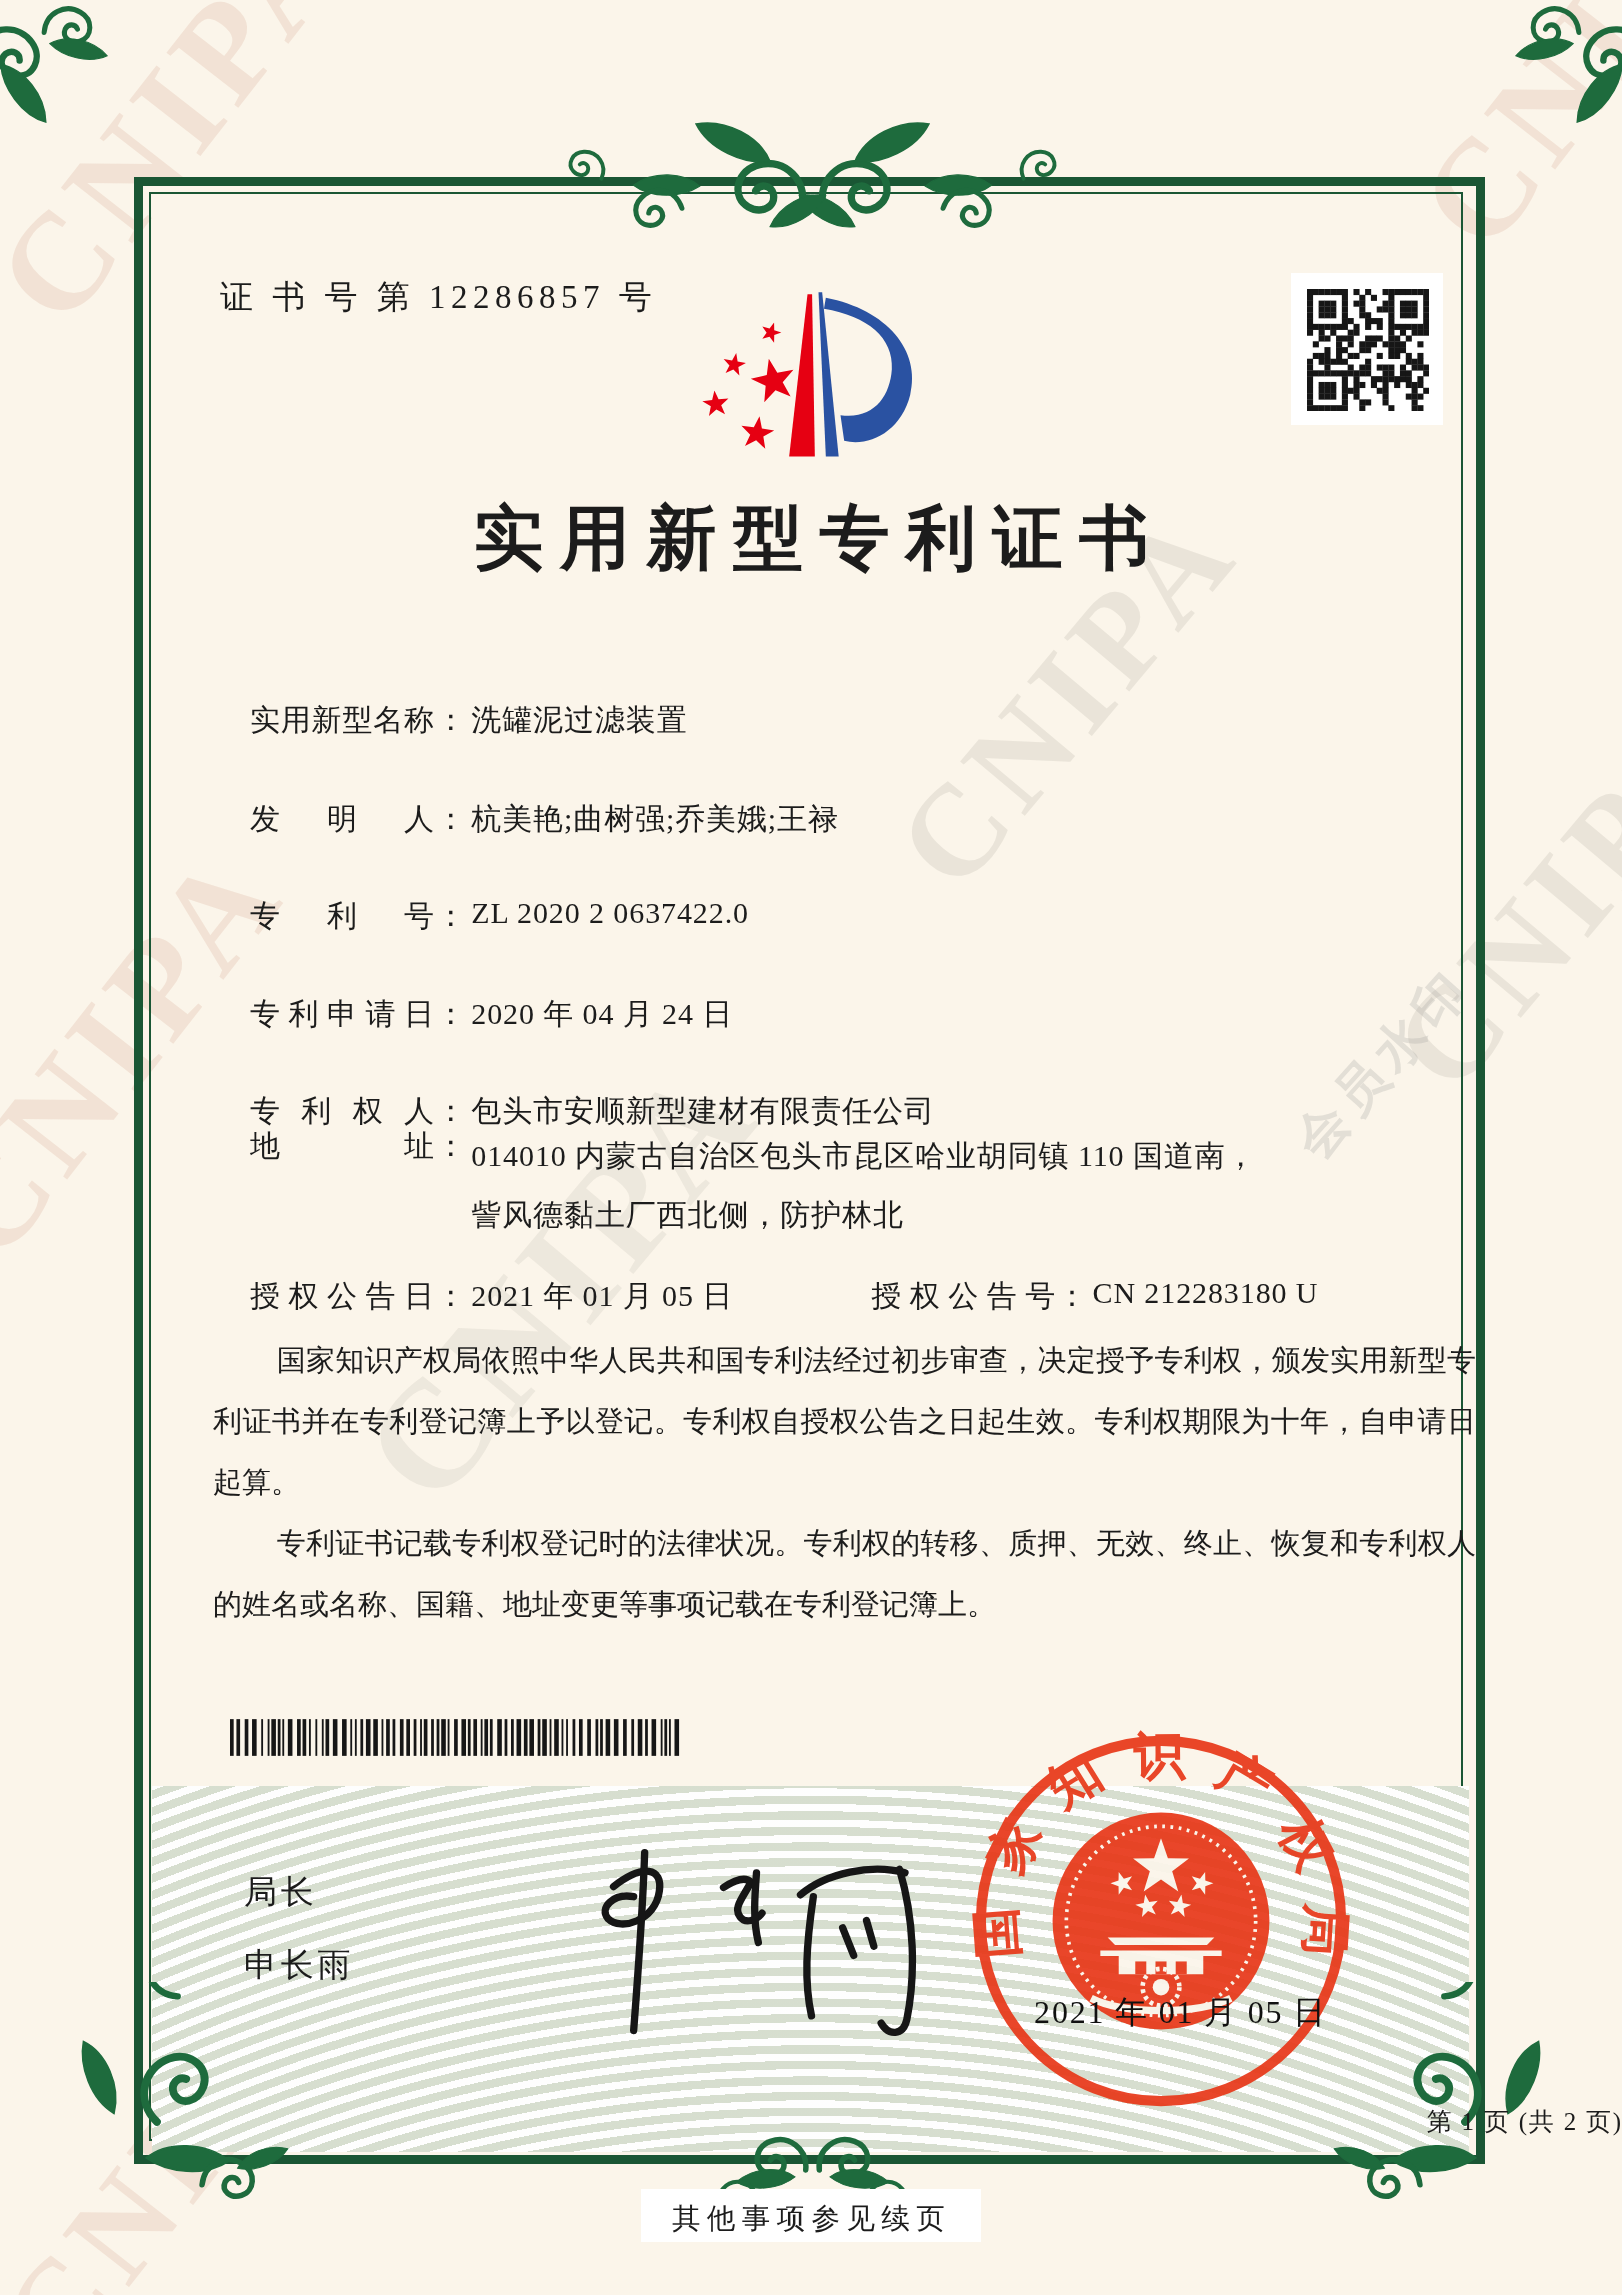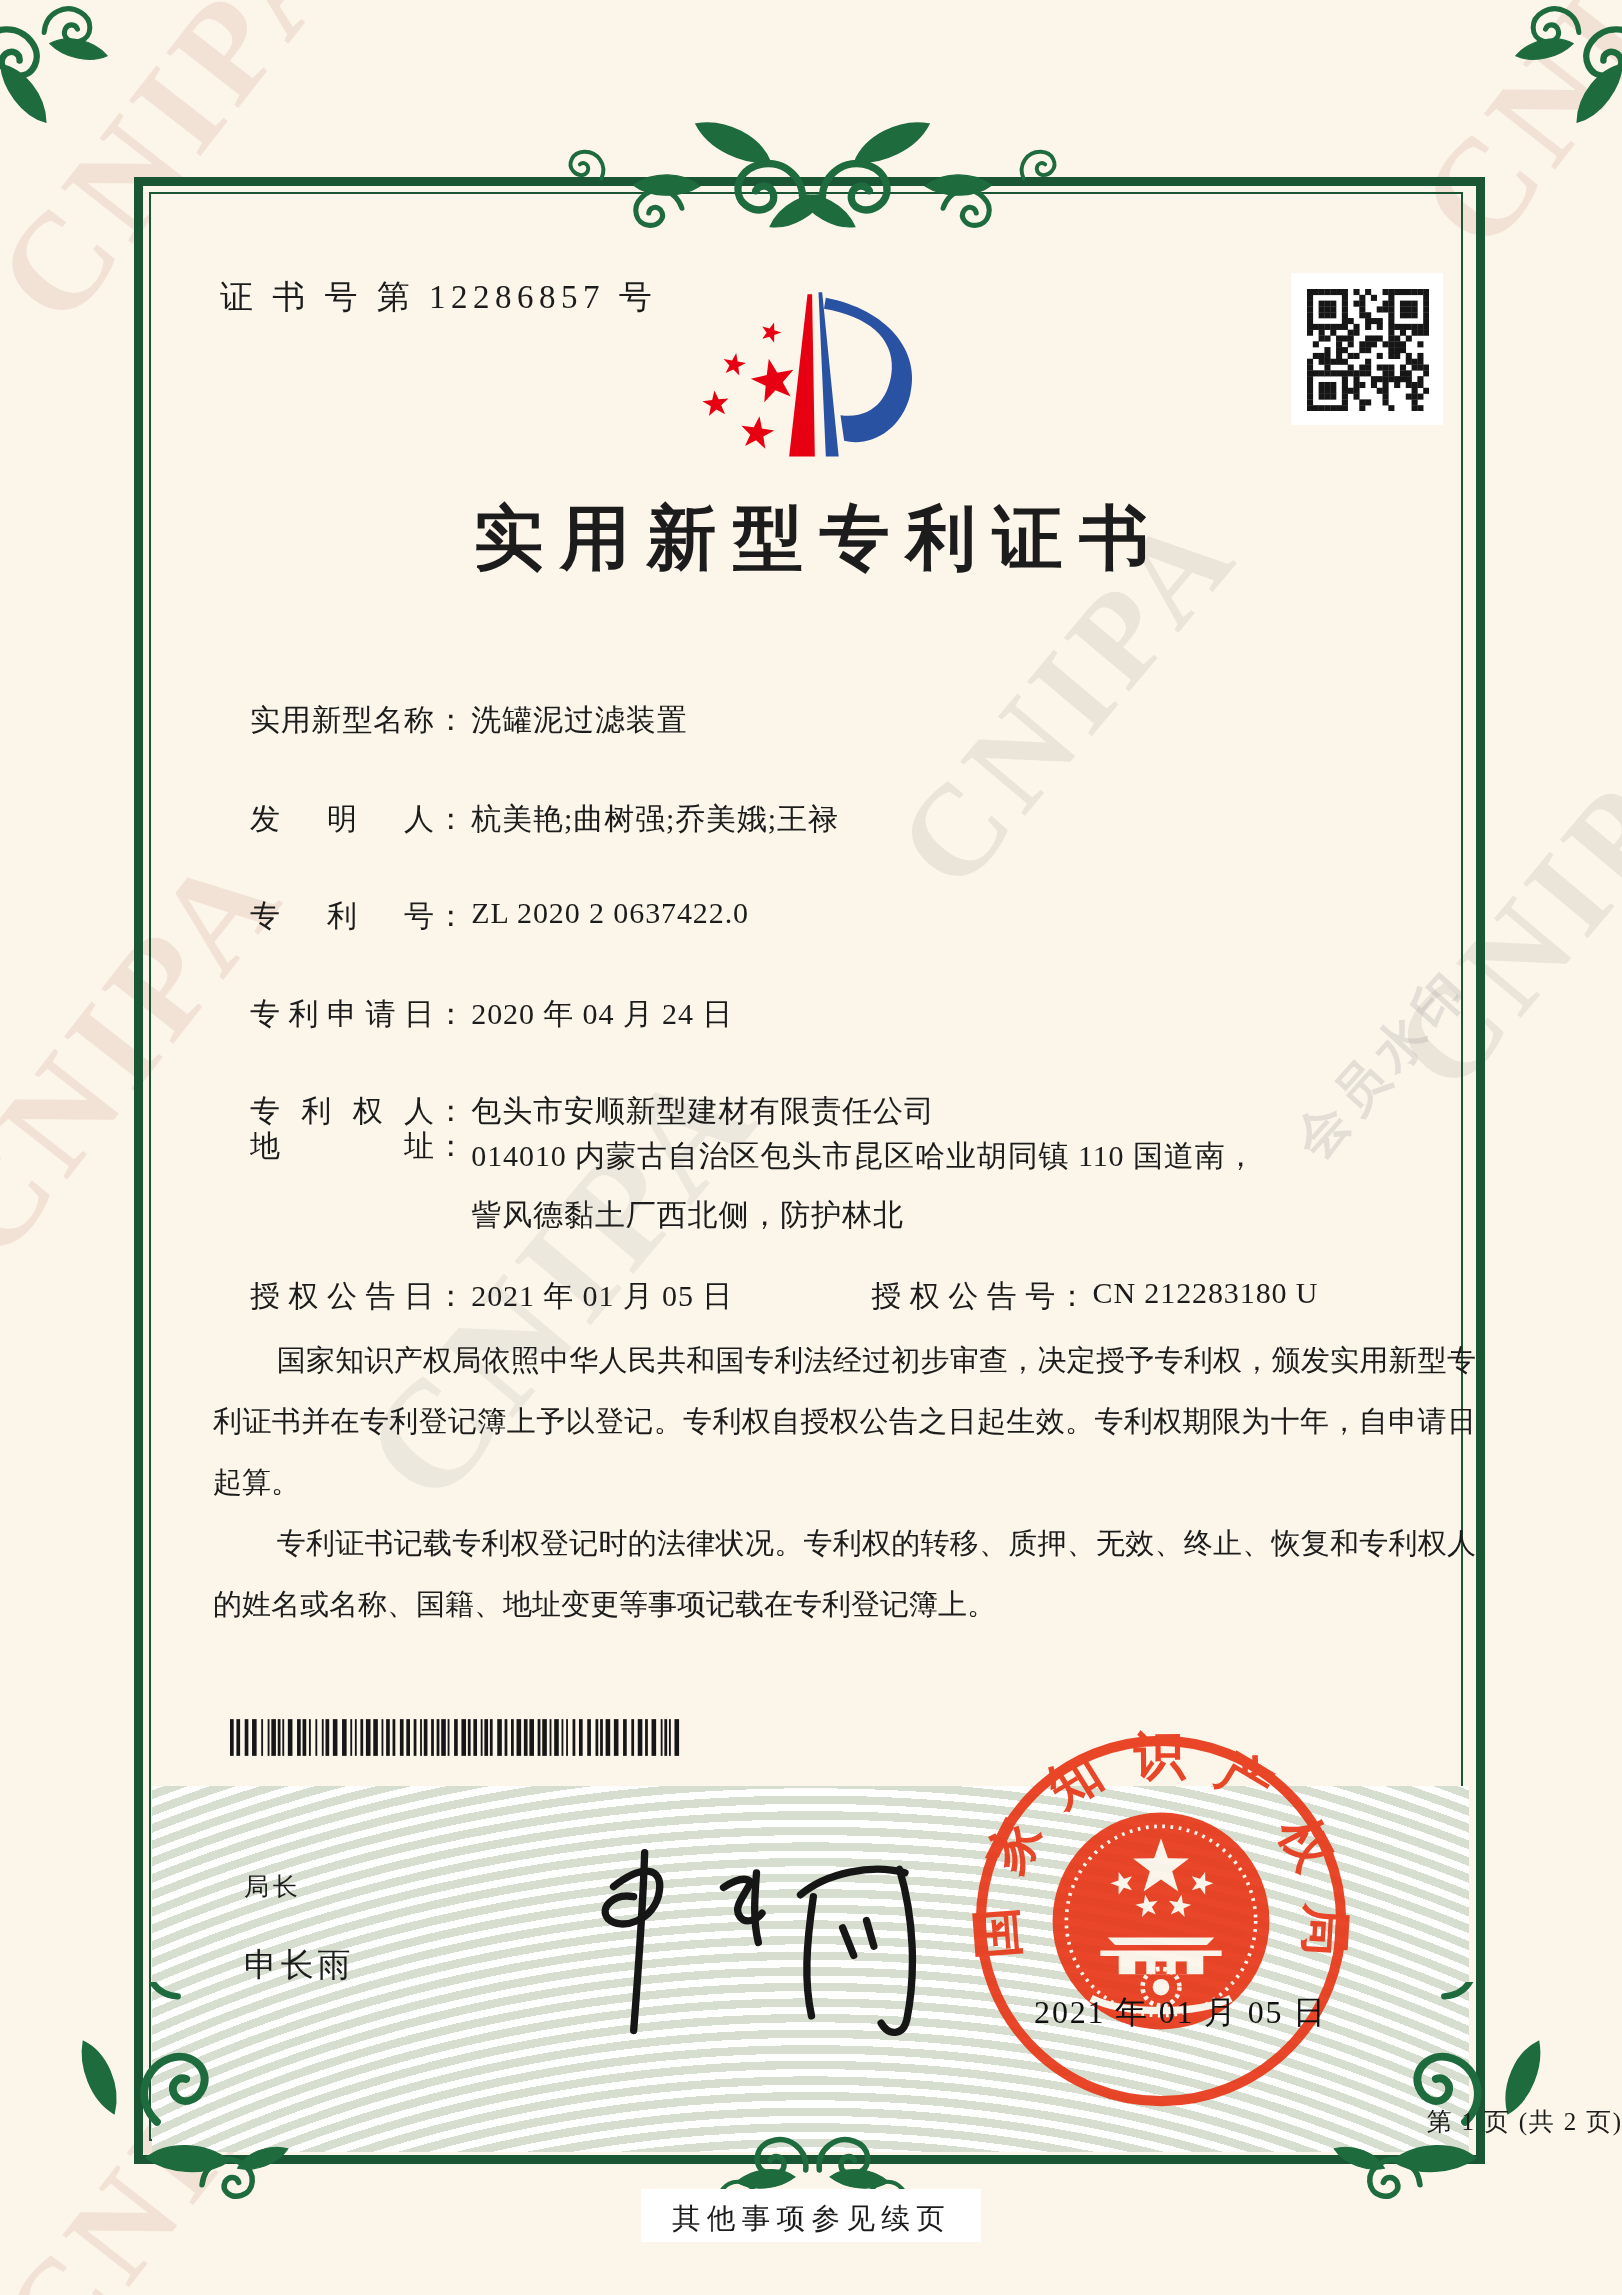--- a/index.html
+++ b/index.html
@@ -46,21 +46,21 @@
   .grant-group2{display:inline-block;margin-left:138px;}
   
   .body-text{position:absolute;left:213px;top:1330px;width:1263px;
     font-size:29px;line-height:61px;text-align:justify;}
   .body-text p{margin:0;text-indent:2.2em;}
   
   .barcode{left:230px;top:1719px;}
   .qr-panel{left:1291px;top:273px;width:152px;height:152px;background:#fff;}
   .qr-panel svg{position:absolute;left:15.6px;top:15.6px;}
   
-  .sig-title{left:244px;top:1870px;font-size:25px;
+  .sig-title{left:244px;top:1870px;font-size:33px;
     font-family:"Liberation Sans","DejaVu Sans",sans-serif;letter-spacing:3.7px;}
   .sig-name{left:244px;top:1943px;font-size:33px;
     font-family:"Liberation Sans","DejaVu Sans",sans-serif;letter-spacing:3.7px;}
   .seal-date{left:1006px;top:1991px;width:349px;text-align:center;font-size:32px;
     letter-spacing:1.8px;color:#111;}
   
   .page-info{left:0;right:0;top:2105px;text-align:right;font-size:25px;letter-spacing:1.8px;}
   .cont-band{left:641px;top:2189px;width:340px;height:53px;background:#ffffff;}
   .cont-text{left:0;right:0;top:2200px;text-align:center;font-size:28.5px;letter-spacing:6.4px;}
 </style>

